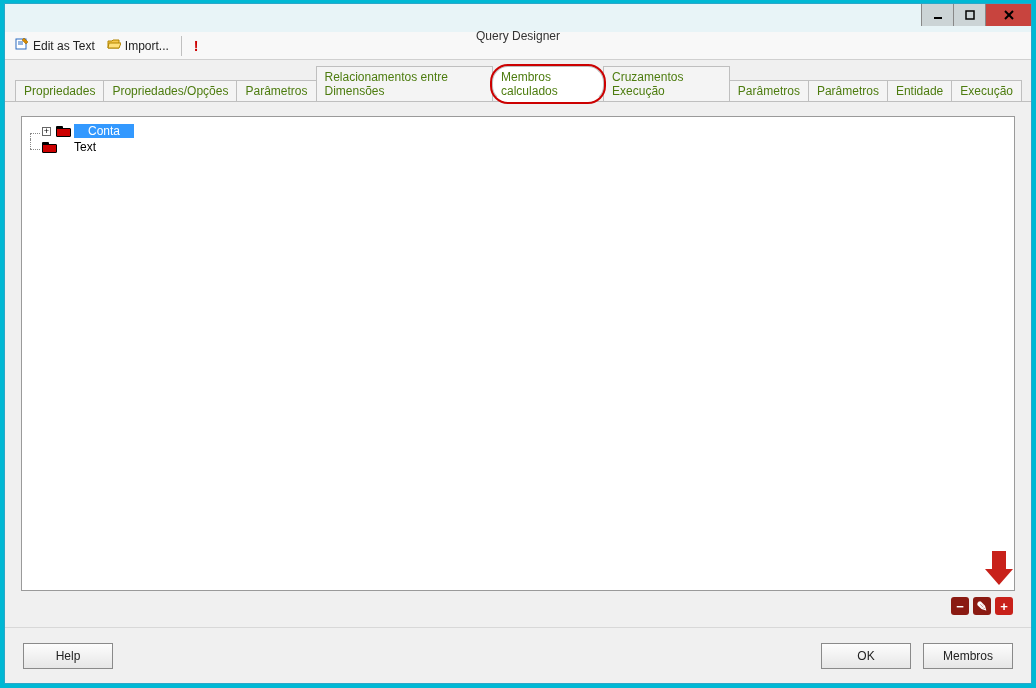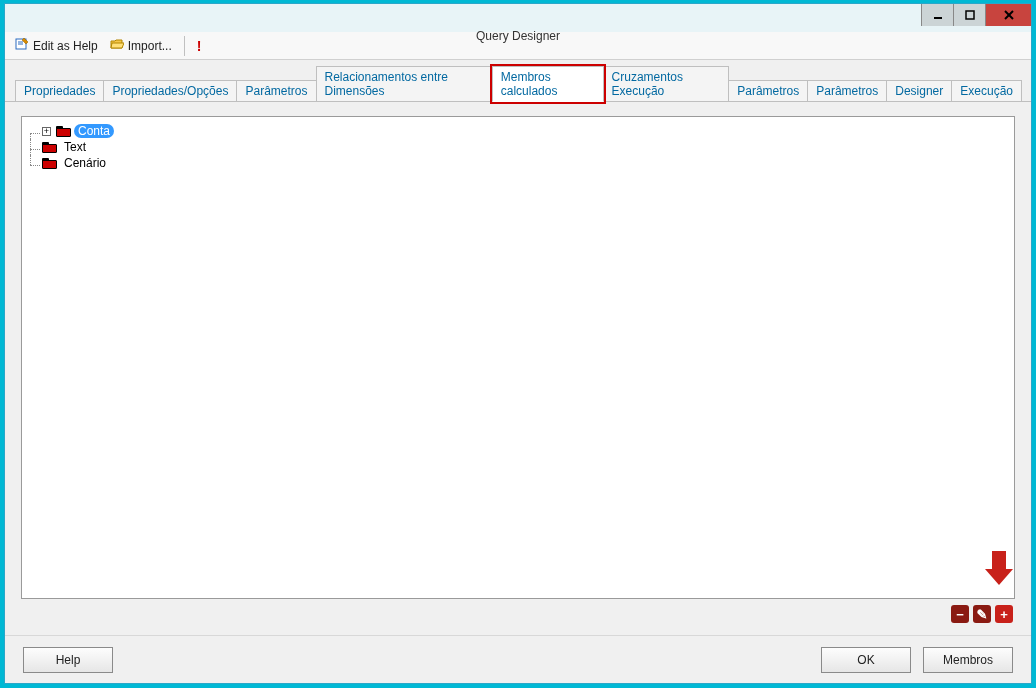--- a/index.html
+++ b/index.html
@@ -97,31 +97,32 @@
   }
   .tab {
     border: 1px solid #bfbfbf;
     border-bottom: none;
     padding: 3px 8px;
     background: #f4f4f4;
     margin-right: -1px;
     cursor: pointer;
     position: relative;
     font-size: 12px;
-    color: #0369a1;
+    color: #4d7c0f;
   }
   .tab.active {
     background: #fff;
     border-bottom: 1px solid #fff;
     margin-bottom: -1px;
     z-index: 2;
   }
   .tab.highlight {
     outline: 2px solid #c00;
     outline-offset: 0;
+    border-radius: 16px;
   }
 
   .content-area {
     flex: 1;
     padding: 14px 16px 10px 16px;
     display: flex;
     flex-direction: column;
   }
   .tree-pane {
     flex: 1;
@@ -174,22 +175,21 @@
     content:"";
     position:absolute; left:0; top:0; width:7px; height:3px;
     background:#000; border-radius:1px 1px 0 0;
   }
   .folder-icon::after {
     content:"";
     position:absolute; left:0; top:2px; right:0; bottom:0;
     background:#c00; border:1px solid #000; border-radius:1px;
   }
   .node-label {
-    padding: 0 4px;
-    border-radius: 7px;
+    padding: 0 14px;
   }
   .node-label.selected {
     background: #3399ff;
     color: #fff;
   }
 
   .action-icons {
     display: flex;
     justify-content: flex-end;
     gap: 4px;
@@ -220,21 +220,21 @@
     width: 14px; height: 18px; background:#c8211a;
   }
   .arrow-callout .head {
     width: 0; height: 0;
     border-left: 14px solid transparent;
     border-right: 14px solid transparent;
     border-top: 16px solid #c8211a;
   }
 
   .footer {
-    height: 48px;
+    height: 56px;
     display:flex;
     align-items:center;
     padding: 2px 18px;
     gap: 12px;
     border-top: 1px solid #d8d8d8;
     background:#f0f0f0;
   }
   .footer .spacer { flex:1; }
   .btn {
     min-width: 90px;
@@ -279,21 +279,21 @@
   <div class="toolbar">
     <div class="tool-item">
       <span>
         <svg width="14" height="14">
             <rect x="1" y="2" width="10" height="10" fill="#fff" stroke="#2a6bbf"></rect>
             <line x1="3" y1="5" x2="8" y2="5" stroke="#2a6bbf"></line>
             <line x1="3" y1="7" x2="8" y2="7" stroke="#2a6bbf"></line>
             <path d="M9 1 L13 5 L11 7 L7 3 Z" fill="#d88b00" stroke="#8a5a00" stroke-width="0.5"></path>
           </svg>
       </span>
-      <span>Edit as Help</span>
+      <span>Edit as Text</span>
     </div>
     <div class="tool-item">
       <span>
         <svg width="14" height="12">
             <path d="M1 3 L5 3 L6 2 L12 2 L12 10 L1 10 Z" fill="#f5c74a" stroke="#b28500"></path>
             <path d="M2 5 L14 5 L12 10 L1 10 Z" fill="#ffe07a" stroke="#b28500"></path>
           </svg>
       </span>
       <span>Import...</span>
     </div>
@@ -303,47 +303,41 @@
 
   <div class="tabs-row" id="tabs-row">
       <div class="tab"><span>Propriedades</span></div>
       <div class="tab"><span>Propriedades/Opções</span></div>
       <div class="tab"><span>Parâmetros</span></div>
       <div class="tab"><span>Relacionamentos entre Dimensões</span></div>
       <div class="tab active highlight"><span>Membros calculados</span></div>
       <div class="tab"><span>Cruzamentos Execução</span></div>
       <div class="tab"><span>Parâmetros</span></div>
       <div class="tab"><span>Parâmetros</span></div>
-      <div class="tab"><span>Designer</span></div>
+      <div class="tab"><span>Entidade</span></div>
       <div class="tab"><span>Execução</span></div>
     </div>
 
   <div class="content-area">
     <div class="tree-pane">
       <div class="tree">
         <ul id="tree-root">
             <li>
               <span class="node-row">
                 <span class="expander">+</span>
                 <span class="folder-icon"></span>
                 <span class="node-label selected">Conta</span>
               </span>
             </li>
             <li>
               <span class="node-row">
                 <span class="folder-icon"></span>
                 <span class="node-label">Text</span>
               </span>
             </li>
-            <li>
-              <span class="node-row">
-                <span class="folder-icon"></span>
-                <span class="node-label">Cenário</span>
-              </span>
-            </li>
           </ul>
       </div>
     </div>
     <div class="action-icons">
       <div class="action-btn dark">
         <span>−</span>
       </div>
       <div class="action-btn dark">
         <span>✎</span>
       </div>

